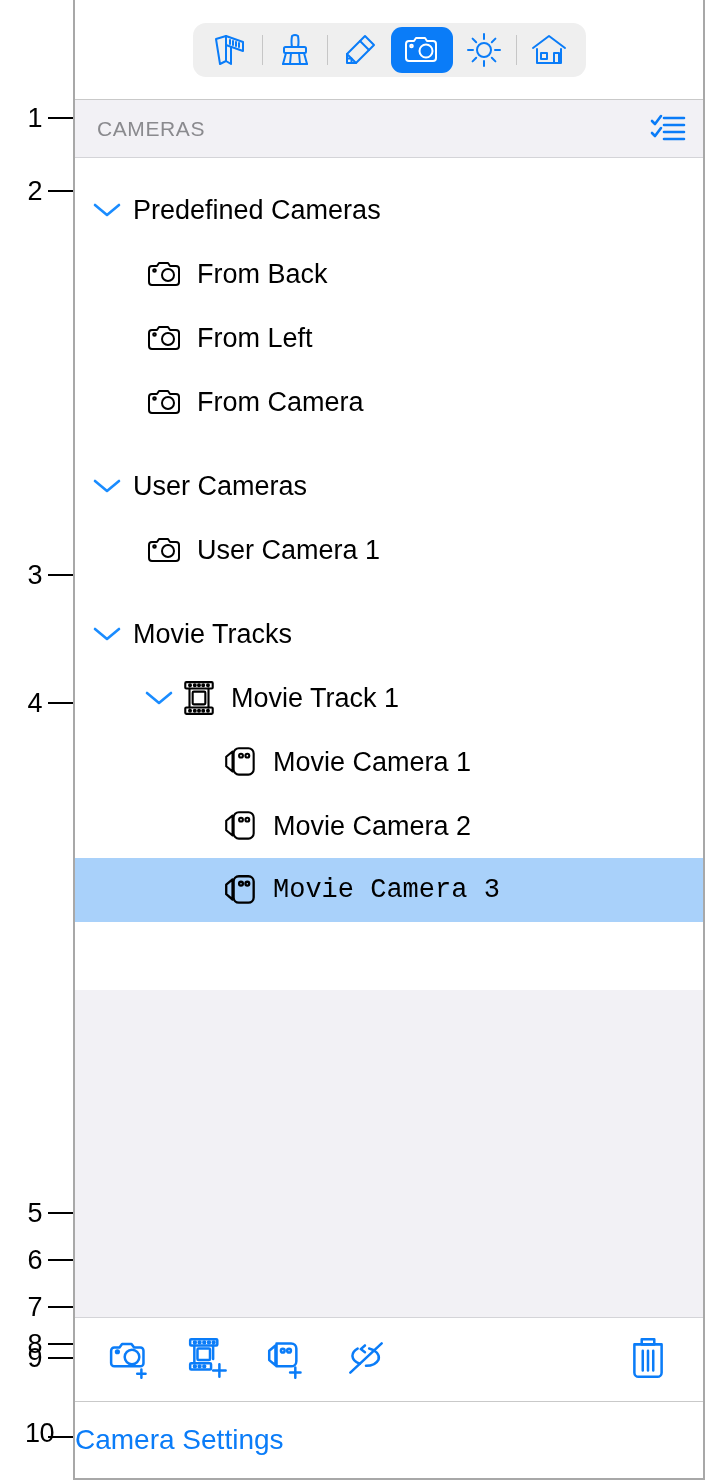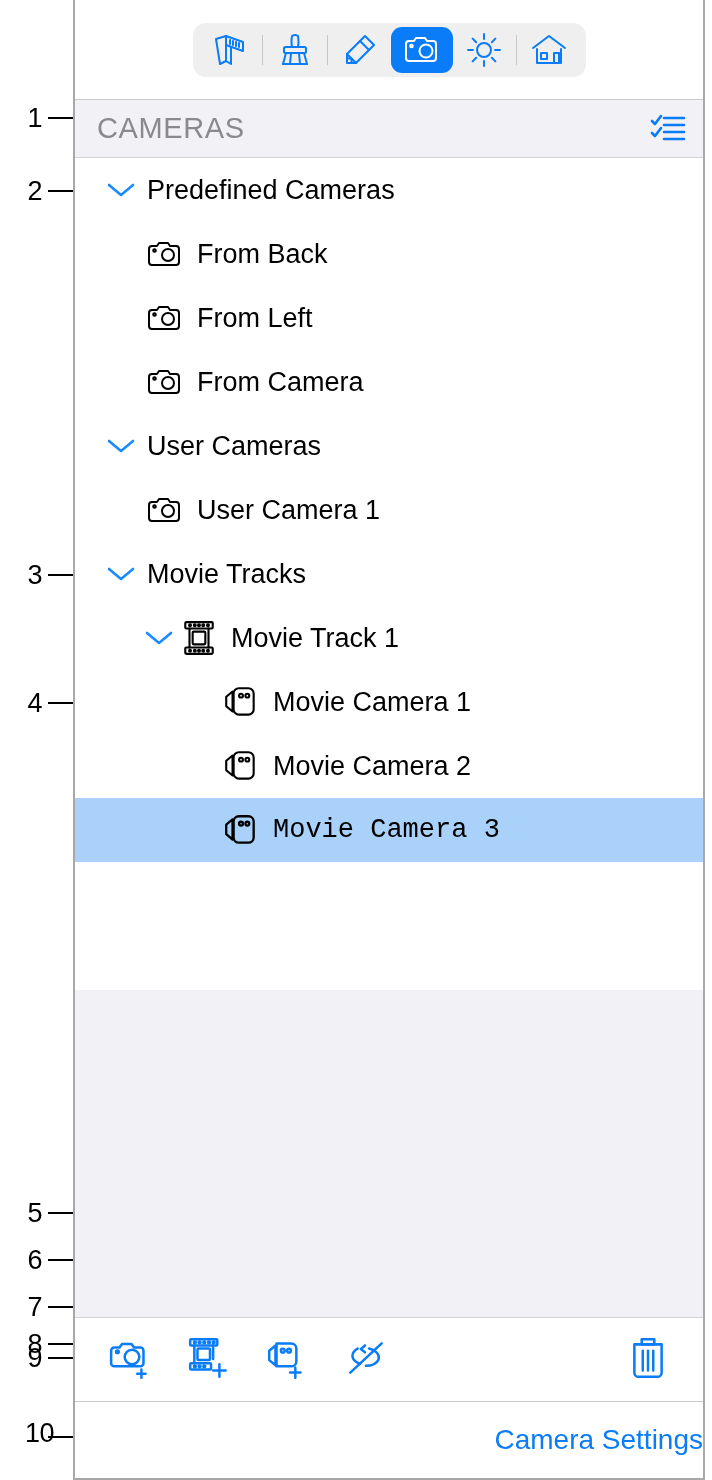--- a/index.html
+++ b/index.html
@@ -65,21 +65,21 @@
   
   .sec-head{
     position:absolute;left:0;top:100px;width:628px;height:58px;
     background:#f2f1f5;
     border-bottom:1px solid #d4d4d8;
     box-sizing:border-box;
     display:flex;align-items:center;
   }
   .sec-title{
     margin-left:22px;
-    font-size:29px;
+    font-size:21px;
     color:#8a8a8e;
     letter-spacing:0.6px;
   }
   .sec-action{
     margin-left:auto;margin-right:14px;
     width:42px;height:40px;
     display:flex;align-items:center;justify-content:center;
     cursor:pointer;
   }
 
@@ -105,21 +105,21 @@
     display:flex;align-items:center;justify-content:center;
   }
   .row-label{
     font-size:27px;color:#000000;
     margin-left:10px;
     white-space:nowrap;
   }
   .row-label.grouphdr{margin-left:8px;}
 
   
-  .ind-0{padding-left:28px;}
+  .ind-0{padding-left:14px;margin-top:20px;}
   .ind-1{padding-left:68px;}
   .ind-3{padding-left:144px;}
 
   
   .filler{
     position:absolute;left:0;top:990px;width:628px;height:328px;
     background:#f2f1f5;
     border-bottom:1px solid #d4d4d8;
     box-sizing:border-box;
   }
@@ -137,21 +137,21 @@
     display:flex;align-items:center;justify-content:center;
     cursor:pointer;
     flex:0 0 auto;
   }
   .btm-spacer{flex:1 1 auto;}
 
   
   .footer{
     position:absolute;left:0;top:1402px;width:628px;height:78px;
     background:#ffffff;
-    display:flex;align-items:center;justify-content:flex-end;
+    display:flex;align-items:center;justify-content:flex-start;
     border-bottom:2px solid #a8a8a8;
     box-sizing:border-box;
   }
   .footer-link{
     font-size:28px;color:#0a7cf8;cursor:pointer;
   }
 </style>
 </head>
 <body>
 

